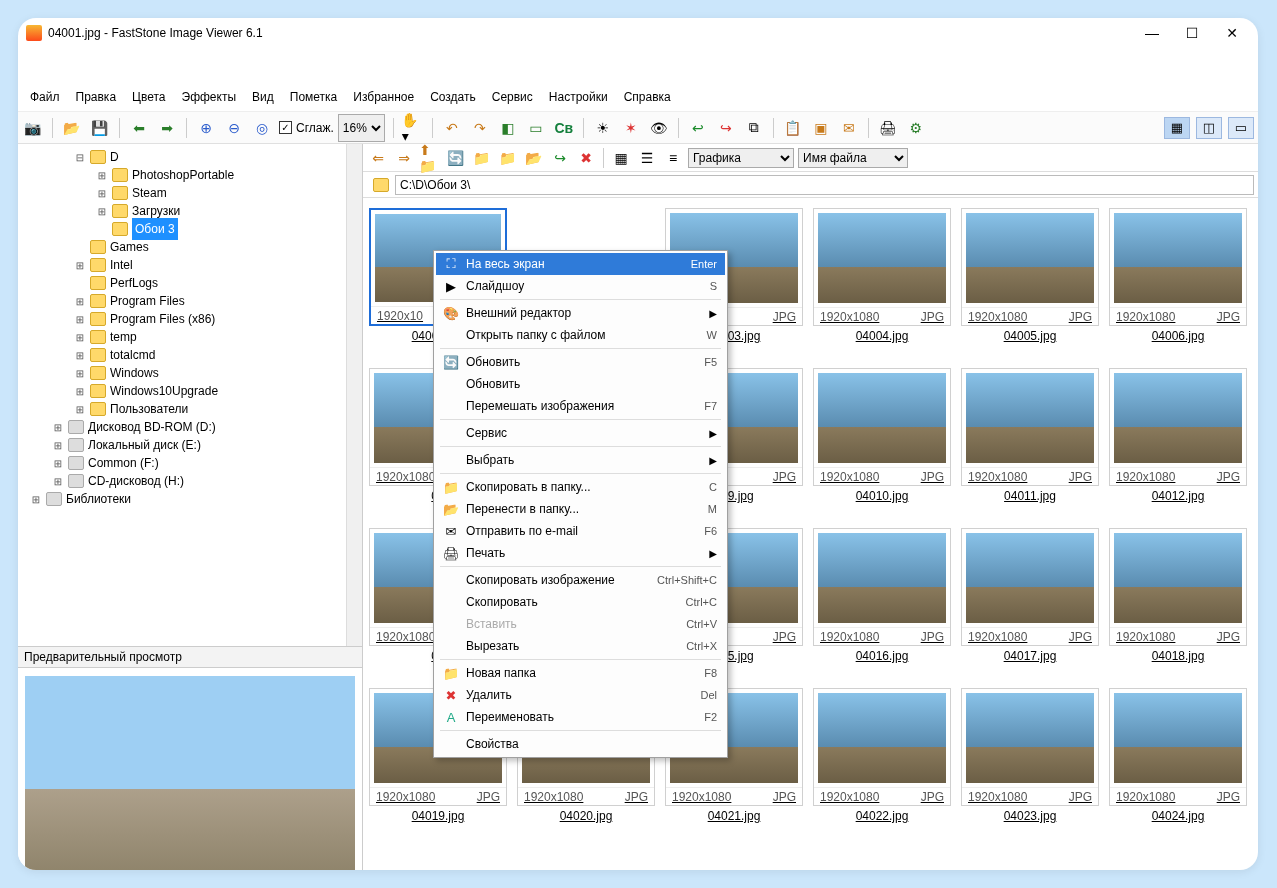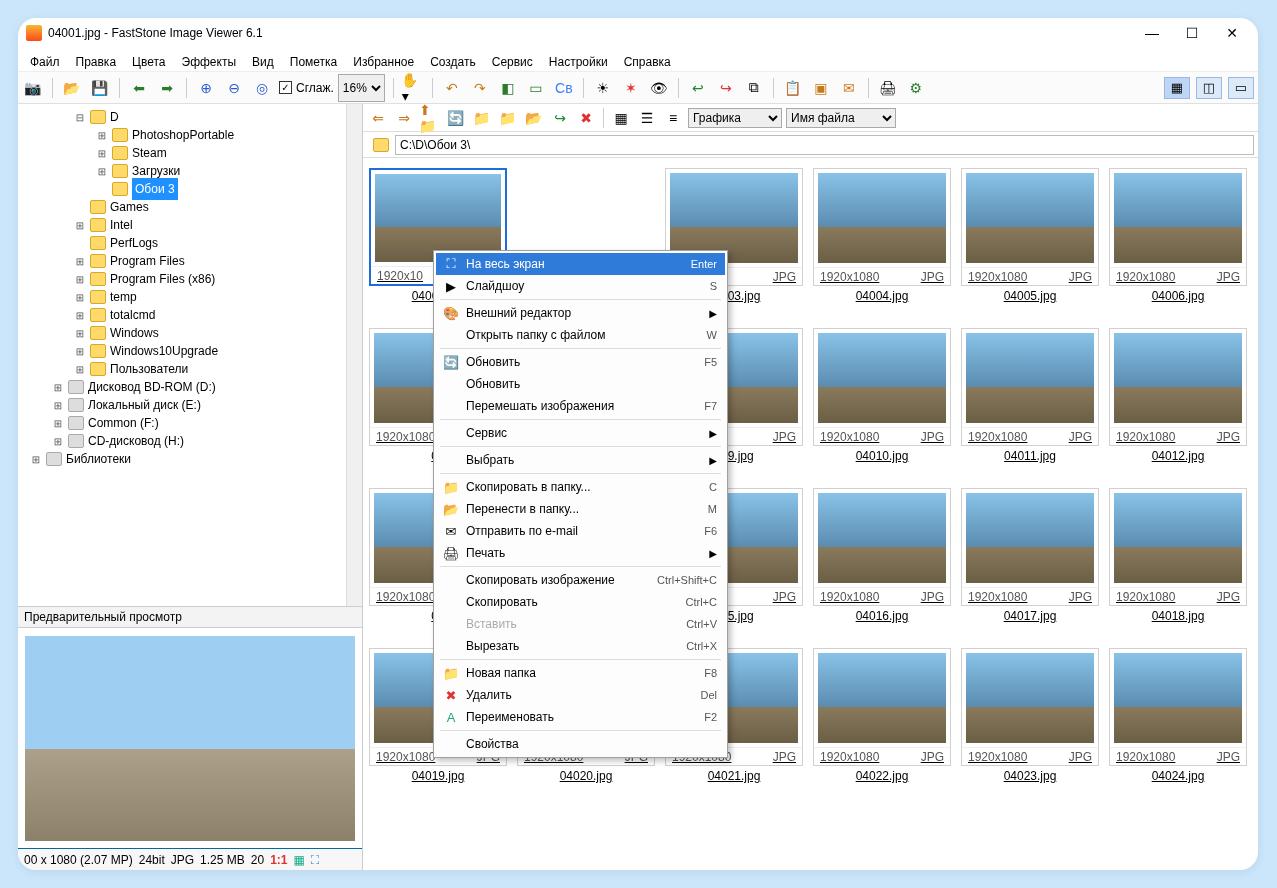--- a/index.html
+++ b/index.html
@@ -3,21 +3,21 @@
 <meta charset="utf-8">
 <style>
 * { box-sizing: border-box; margin: 0; padding: 0; font-family: "Segoe UI", Tahoma, sans-serif; font-size: 12px; }
 body { background: #cbe6fb; padding: 18px; }
 .window { width: 1240px; height: 852px; background: #fff; border-radius: 18px; overflow: hidden; position: relative; box-shadow: 0 2px 10px rgba(0,0,0,0.08);}
 .titlebar { height: 30px; display: flex; align-items: center; padding: 0 8px; }
 .titlebar .app-icon { width: 16px; height: 16px; background: linear-gradient(#f7b733,#fc4a1a); border-radius: 2px; margin-right: 6px;}
 .titlebar .title { color: #000; }
 .winctl { margin-left: auto; display: flex; gap: 24px; padding-right: 10px; }
 .winctl span { width:16px; text-align:center; font-size:14px; color:#000;}
-.menubar { height: 24px; display: flex; align-items: flex-end; padding: 0 4px; background:#fff; border-bottom:1px solid #eee;}
+.menubar { height: 24px; display: flex; align-items: flex-start; padding: 0 4px; background:#fff; border-bottom:1px solid #eee;margin-top:40px;}
 .menubar span { padding: 2px 8px; cursor: default; }
 .toolbar1 { height: 32px; display:flex; align-items:center; padding:0 4px; gap:6px; border-bottom:1px solid #e0e0e0; background:#fbfbfb;}
 .tbicon { width:22px; height:22px; display:flex; align-items:center; justify-content:center; font-size:14px;}
 .sep { width:1px; height:20px; background:#ccc; margin:0 2px;}
 .zoombox { display:flex; align-items:center; gap:4px;}
 .zoombox select { height:28px; font-size:12px; border:1px solid #aaa;}
 .maincontent { display:flex; height: calc(100% - 30px - 24px - 32px); }
 .leftpane { width: 345px; display:flex; flex-direction:column; border-right:1px solid #ccc;}
 .tree { flex:1; overflow:auto; padding:4px 0 4px 4px; position:relative;}
 .tree-row { display:flex; align-items:center; height:18px; cursor:default; white-space:nowrap;}
@@ -103,21 +103,21 @@
       <span>Сглаж.</span>
       <select><option>16%</option></select>
     </div>
     <div class="sep"></div>
     <div class="tbicon">✋▾</div>
     <div class="sep"></div>
     <div class="tbicon" style="color:#c87a1a">↶</div>
     <div class="tbicon" style="color:#c87a1a">↷</div>
     <div class="tbicon" style="color:#2a7e2a">◧</div>
     <div class="tbicon" style="color:#2a7e2a">▭</div>
-    <div class="tbicon" style="color:#3b82f6;font-weight:normal">Св</div>
+    <div class="tbicon" style="color:#15803d;font-weight:bold">Св</div>
     <div class="sep"></div>
     <div class="tbicon">☀</div>
     <div class="tbicon" style="color:#d33">✶</div>
     <div class="tbicon">👁</div>
     <div class="sep"></div>
     <div class="tbicon" style="color:#1a8a2a">↩</div>
     <div class="tbicon" style="color:#d33">↪</div>
     <div class="tbicon">⧉</div>
     <div class="sep"></div>
     <div class="tbicon">📋</div>
@@ -264,21 +264,21 @@
         <div class="tbicon">🔄</div>
         <div class="tbicon" style="color:#c87a1a">📁</div>
         <div class="tbicon" style="color:#c87a1a">📁</div>
         <div class="tbicon">📂</div>
         <div class="tbicon" style="color:#1a8a2a">↪</div>
         <div class="tbicon" style="color:#d33">✖</div>
         <div class="sep"></div>
         <div class="tbicon">▦</div>
         <div class="tbicon">☰</div>
         <div class="tbicon">≡</div>
-        <select style="width:94px"><option>Графика</option></select>
+        <select style="width:106px"><option>Графика</option></select>
         <select style="width:110px"><option>Имя файла</option></select>
       </div>
       <div class="pathbar">
         <div class="ficon2"></div>
         <input value="C:\D\Обои 3\" style="">
       </div>
       <div class="thumbs" id="thumbs">
           <div class="thumbcell">
             <div class="thumb sel" style="height: 118px;">
               <div class="img"></div>

